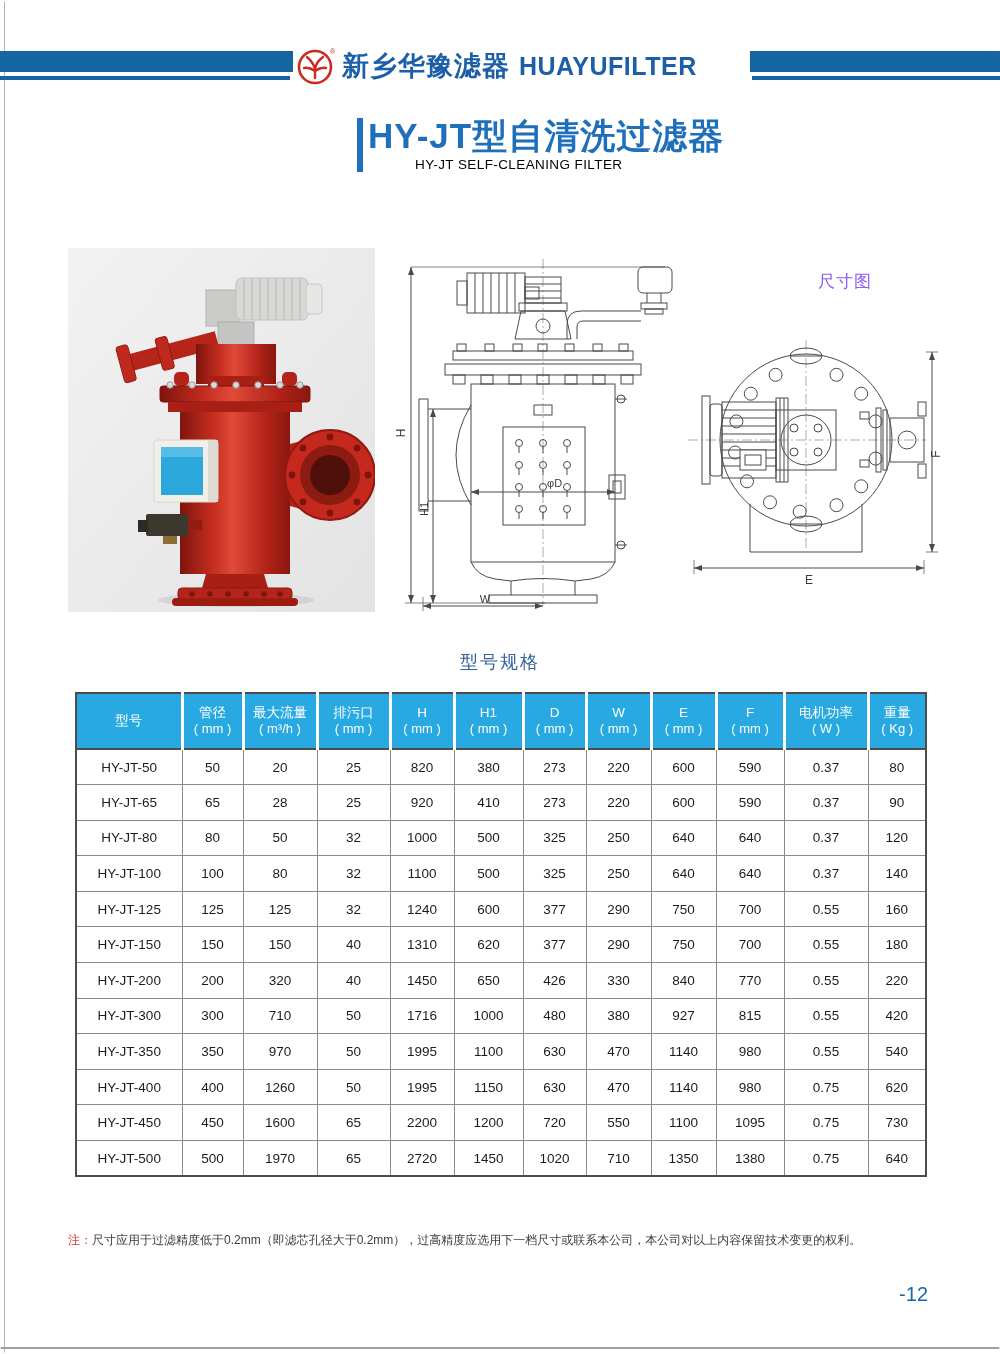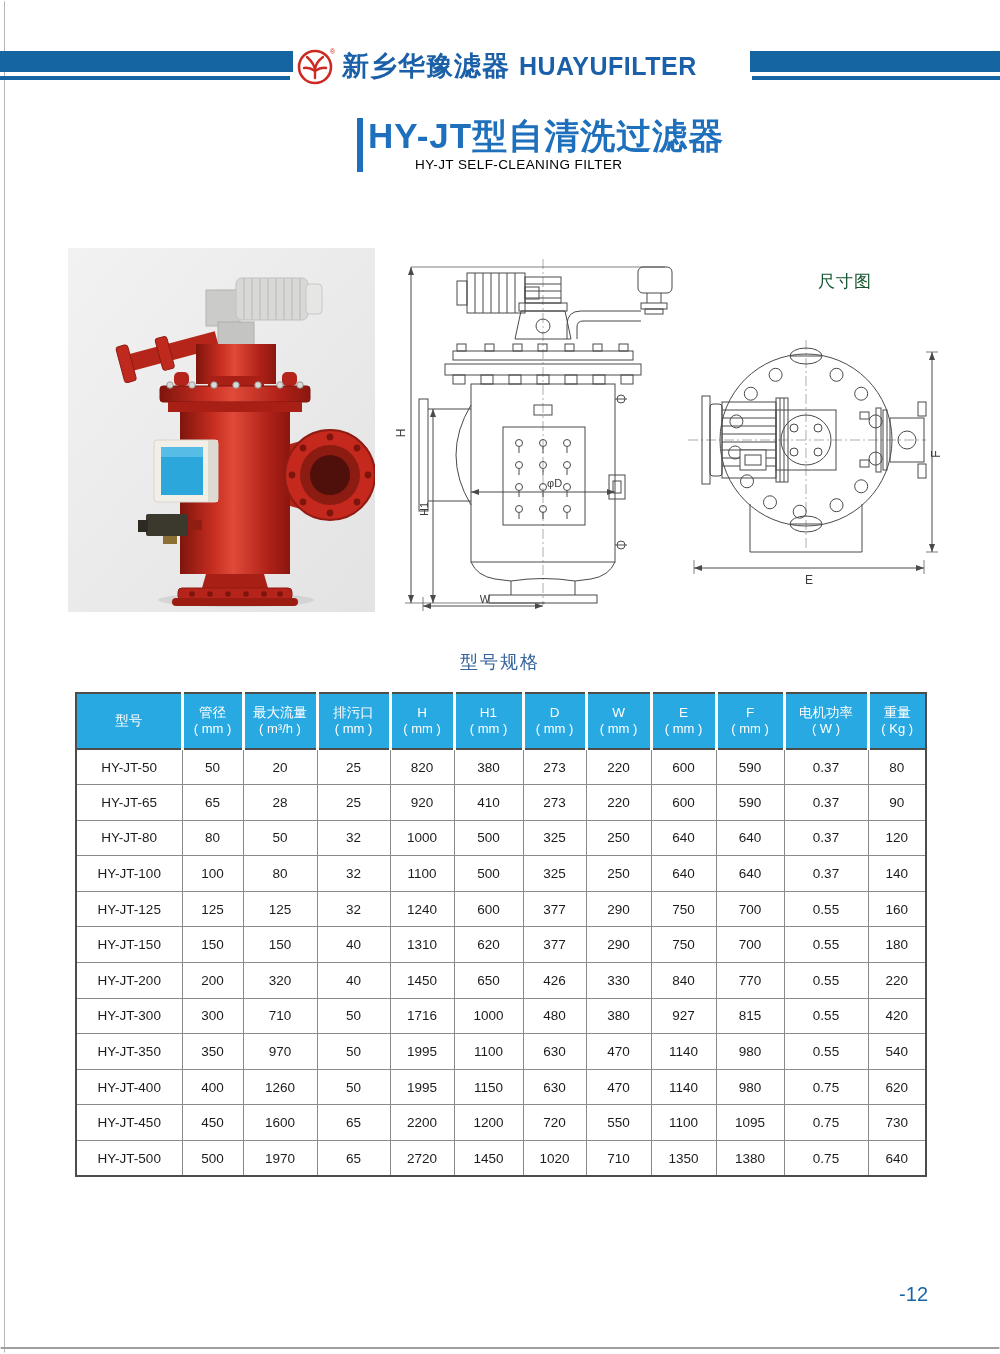--- a/index.html
+++ b/index.html
@@ -31,21 +31,21 @@
   .title-row { display:flex; }
   .title-bar { width:6px; background:#1e70bd; margin-right:5px; }
   .title-cn { font-size:35px; font-weight:bold; color:#1e70bd; line-height:1.05; letter-spacing:1px; white-space:nowrap; }
   .title-en { font-size:13.5px; color:#000000; letter-spacing:0.4px; margin-top:2px;margin-left:47px; }
 
   
   .photo { position:absolute; left:68px; top:248px; width:307px; height:364px; }
   .front-view { position:absolute; left:395px; top:247px; width:285px; height:365px; }
   .top-view { position:absolute; left:688px; top:332px; width:255px; height:255px; }
   .dim-caption { position:absolute; left:780px; top:270px; width:130px; text-align:center;
-    font-size:17px; color:#14532d; letter-spacing:1px; }
+    font-size:17px; color:#8b5cf6; letter-spacing:1px; }
   .spec-caption { position:absolute; left:0; right:0; top:650px; text-align:center;
     font-size:18px; color:#35639c; letter-spacing:2px; }
 
   
   .table-wrap { position:absolute; left:75px; top:692px; width:850px; }
   table { width:100%; border-collapse:collapse; table-layout:fixed; border:2px solid #4c4c4c; }
   th { background:#29a9e1; color:#ffffff; font-weight:normal; font-size:13.5px; height:56px;
        border-right:3px solid #ffffff; border-bottom:2px solid #4c4c4c; vertical-align:middle; padding:0 1px; }
   th:last-child { border-right:none; }
   th .h1 { line-height:1.3; }
@@ -584,15 +584,18 @@
             <td>710</td>
             <td>1350</td>
             <td>1380</td>
             <td>0.75</td>
             <td>640</td>
           </tr>
         </tbody>
     </table>
   </div>
 
+  <div class="note">
+    <span class="pfx">注：</span><span>尺寸应用于过滤精度低于0.2mm（即滤芯孔径大于0.2mm），过高精度应选用下一档尺寸或联系本公司，本公司对以上内容保留技术变更的权利。</span>
+  </div>
 
   <div class="page-num">-12</div>
 </div>
 
 </body></html>

